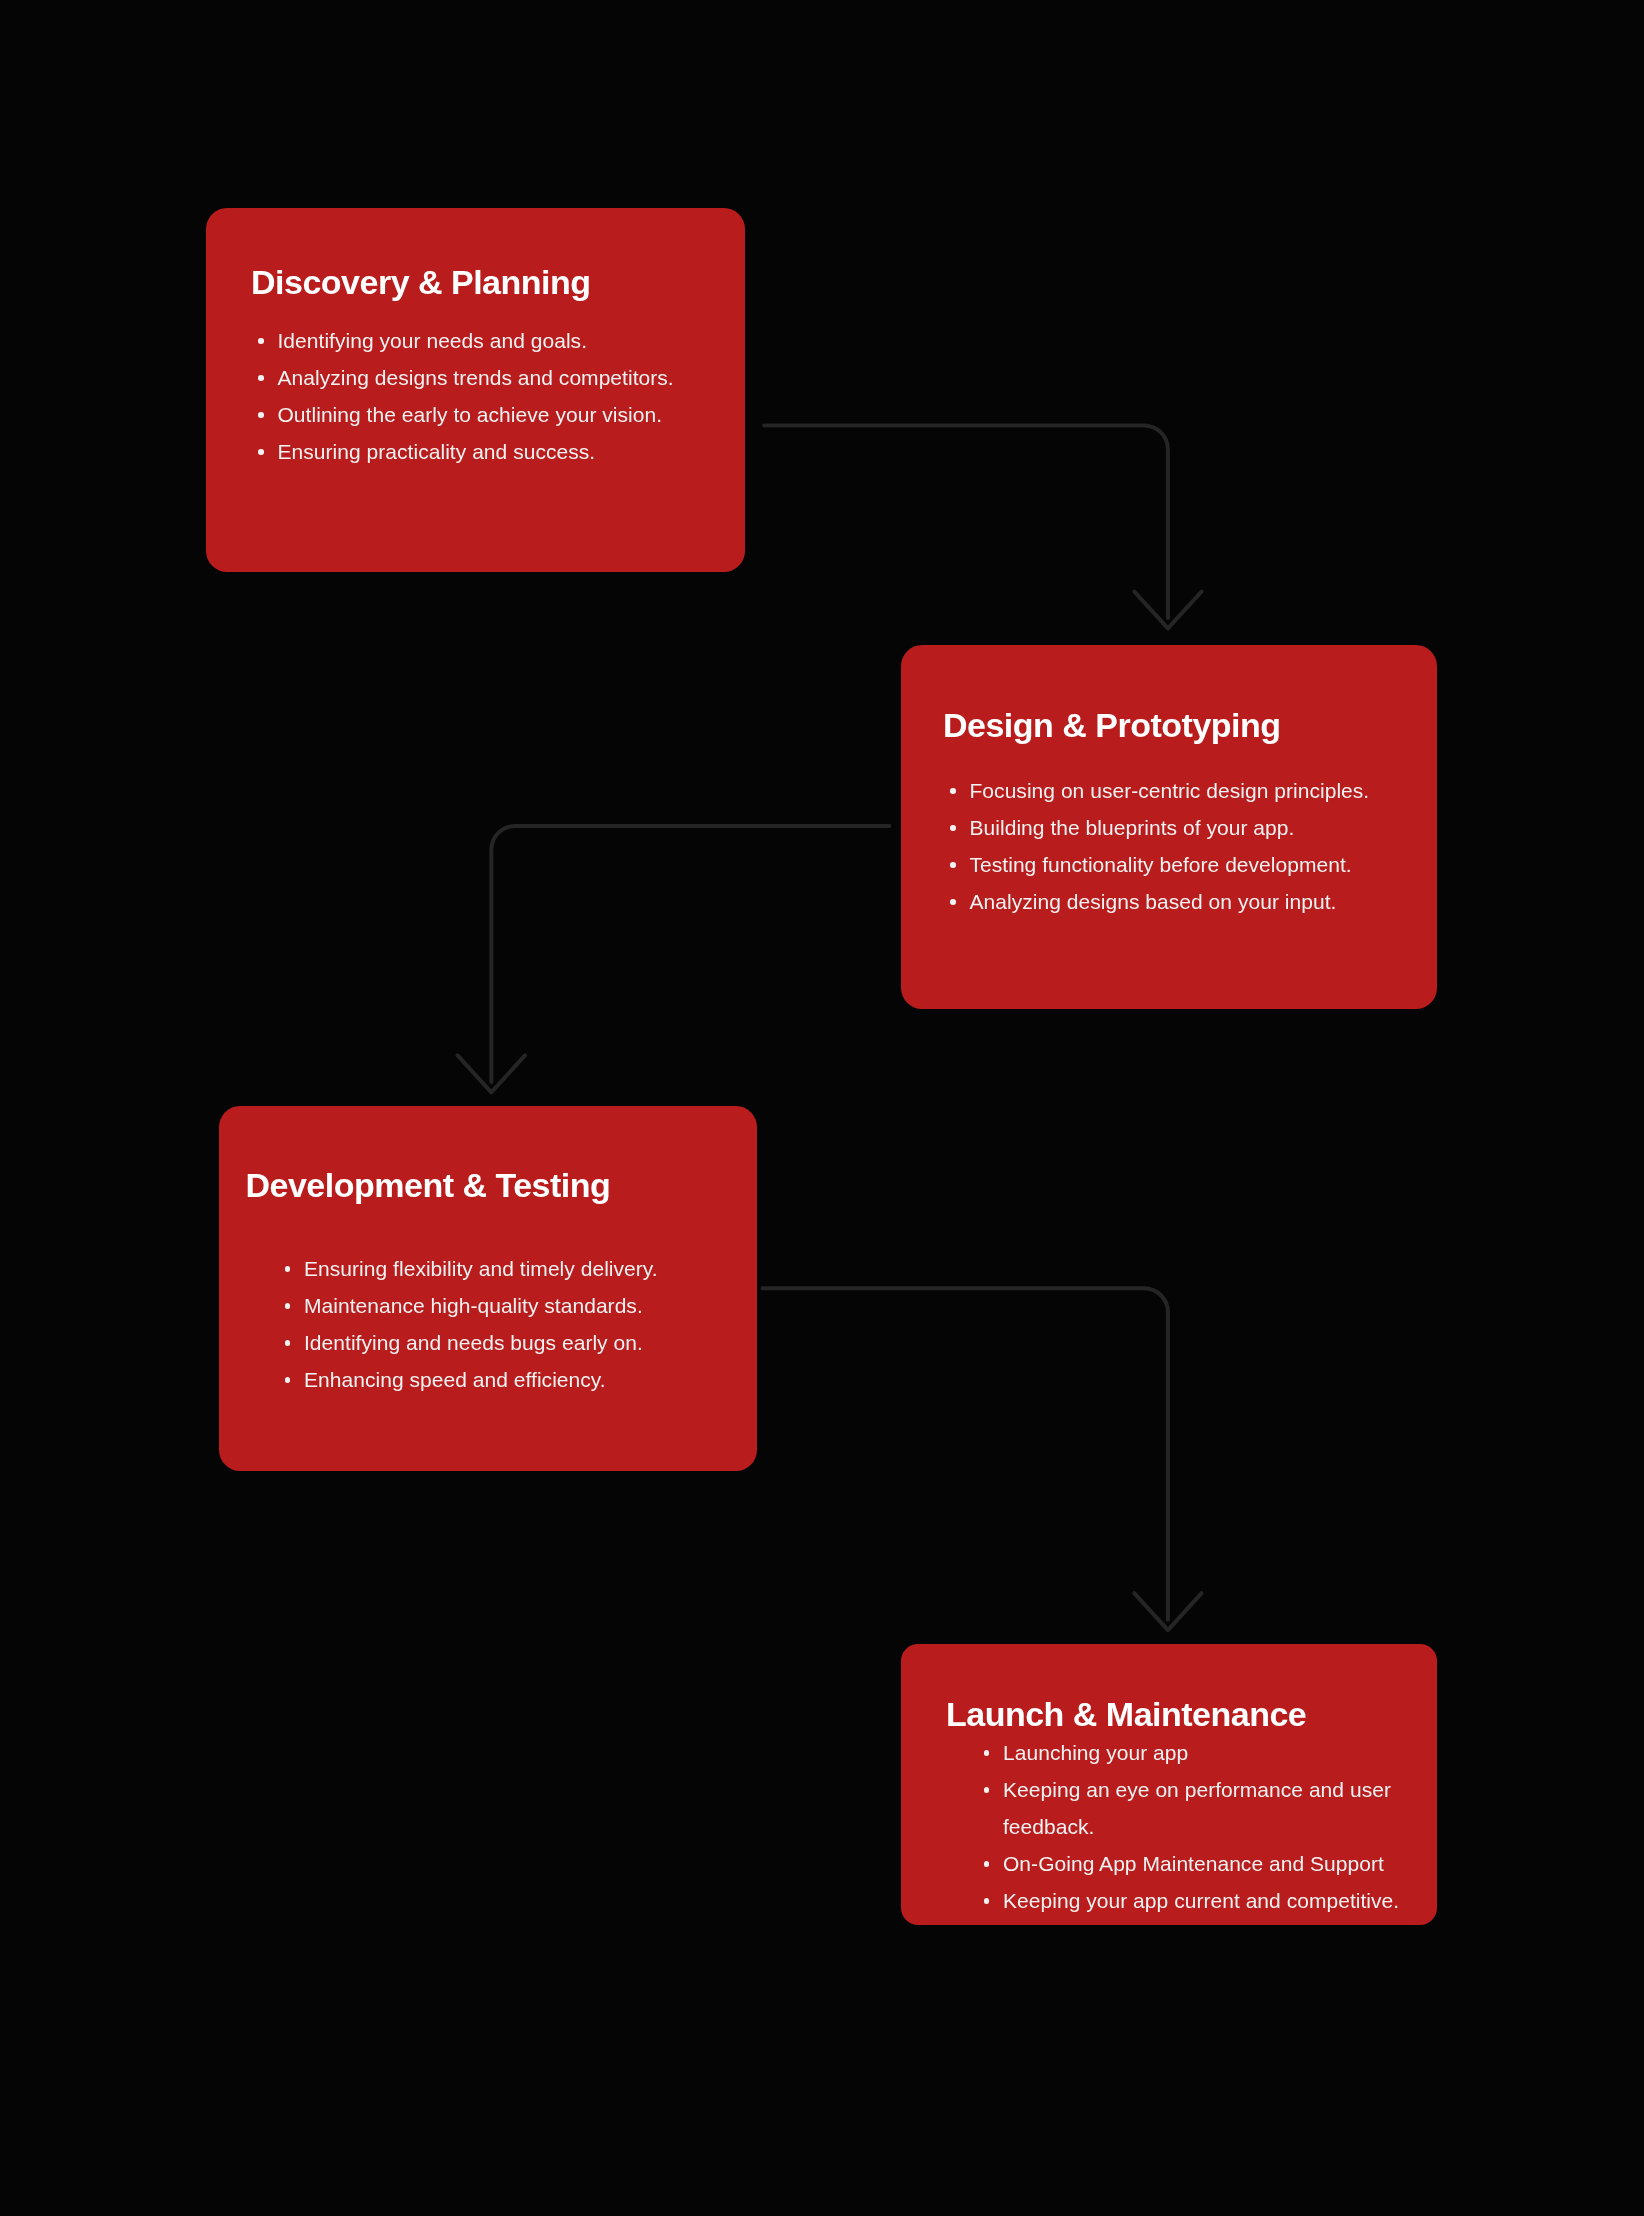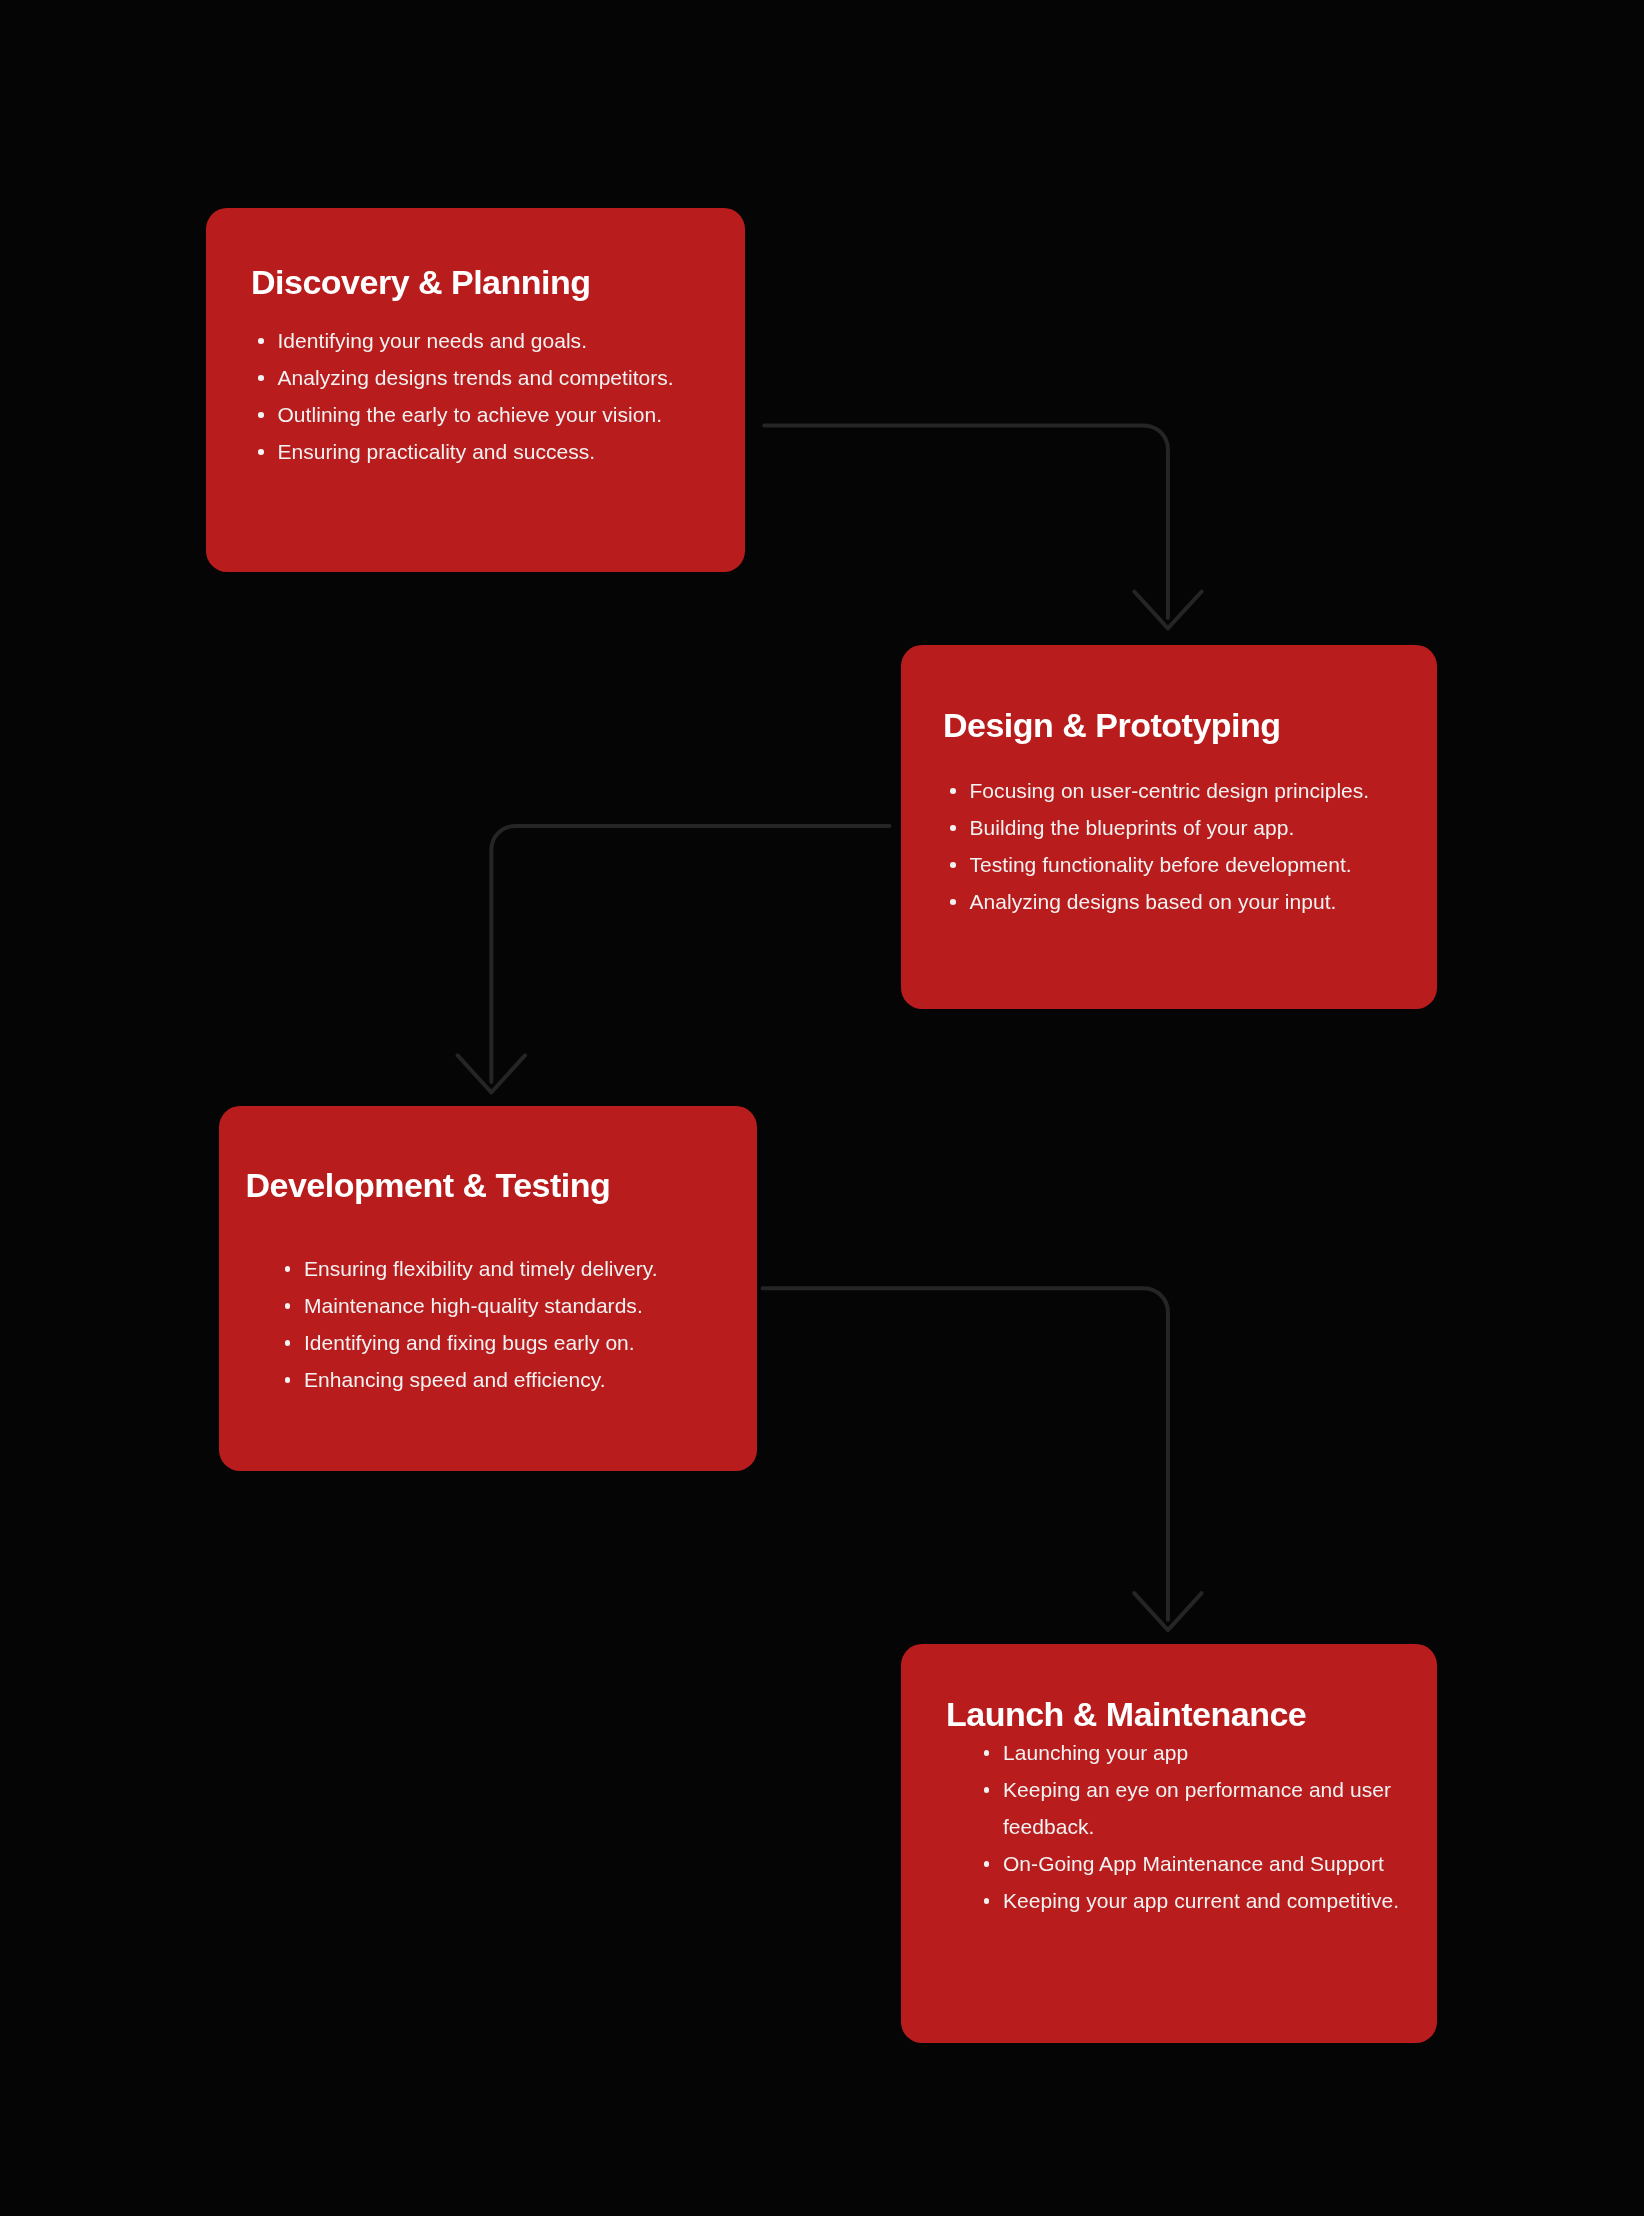--- a/index.html
+++ b/index.html
@@ -90,22 +90,23 @@
   #card-development {
     left: 219px;  top: 1106px;
     width: 538px; height: 365px;
     padding: 60px 13px 0 26.5px;
   }
   #card-development .card-list { margin-top: 46px; padding-left: 32px; }
 
   
   #card-launch {
     left: 901px; top: 1644px;
-    width: 536px; height: 399px;
+    width: 536px; height: 281px;
     padding: 51px 11.2px 0 45px;
+    border-radius: 17px;
   }
   #card-launch .card-list { margin-top: 1px; padding-left: 30.5px; }
 </style>
 </head>
 <body>
 
 <div id="stage">
 
   <svg class="connector-layer" viewBox="0 0 2048 2761" width="1644" height="2216" aria-hidden="true">
     <g fill="none" stroke="#252525" stroke-width="5" stroke-linecap="round" stroke-linejoin="round">
@@ -145,21 +146,21 @@
       <li>Testing functionality before development.</li>
       <li>Analyzing designs based on your input.</li>
     </ul>
   </div>
 
   <div class="card" id="card-development">
     <h2 class="card-title">Development &amp; Testing</h2>
     <ul class="card-list">
       <li>Ensuring flexibility and timely delivery.</li>
       <li>Maintenance high-quality standards.</li>
-      <li>Identifying and fixing bugs early on.</li>
+      <li>Identifying and needs bugs early on.</li>
       <li>Enhancing speed and efficiency.</li>
     </ul>
   </div>
 
   <div class="card" id="card-launch">
     <h2 class="card-title">Launch &amp; Maintenance</h2>
     <ul class="card-list">
       <li>Launching your app</li>
       <li>Keeping an eye on performance and user feedback.</li>
       <li>On-Going App Maintenance and Support</li>

